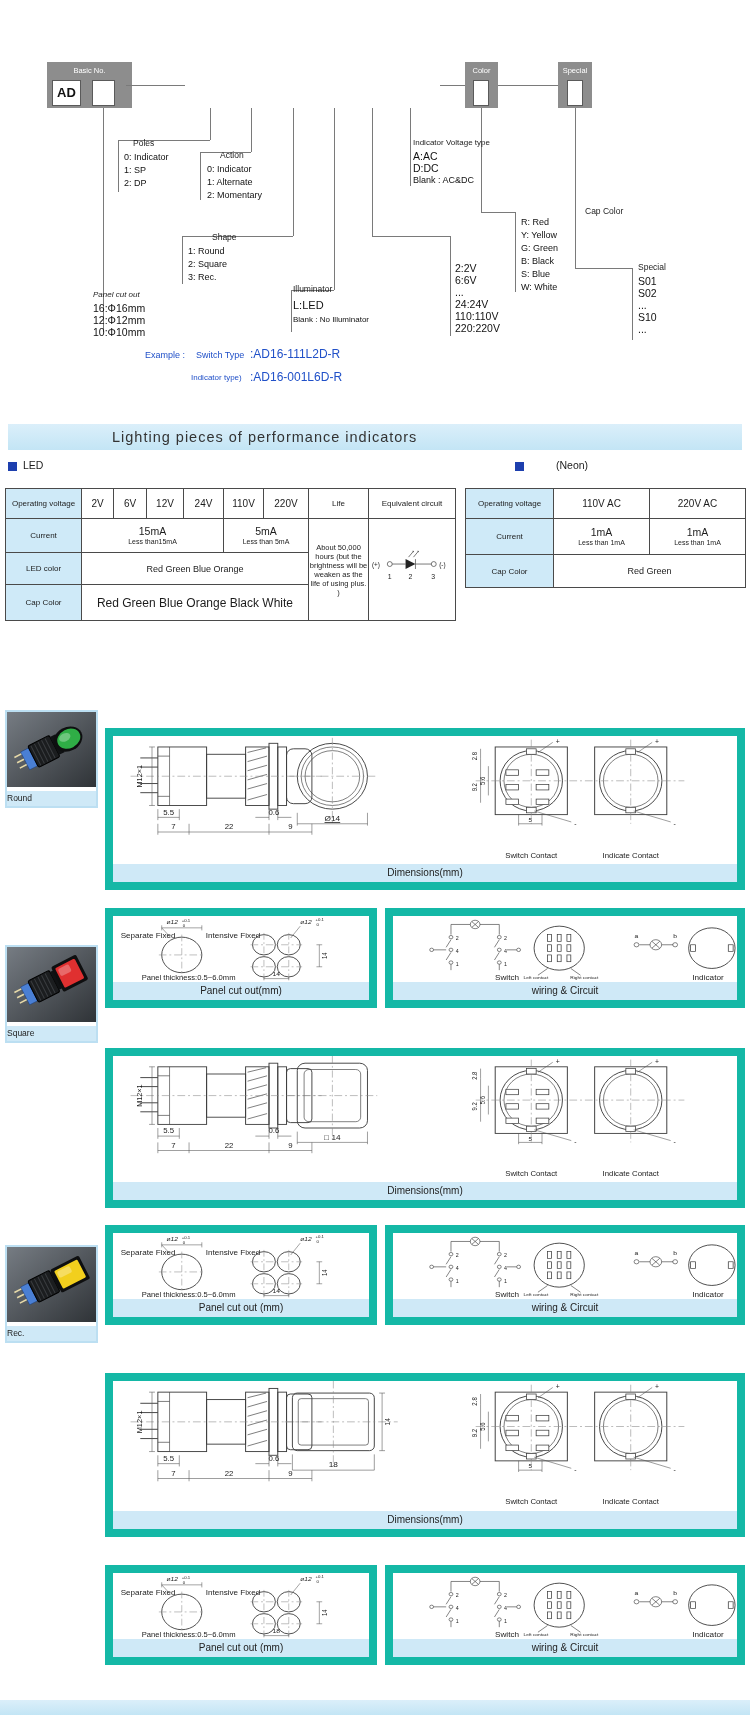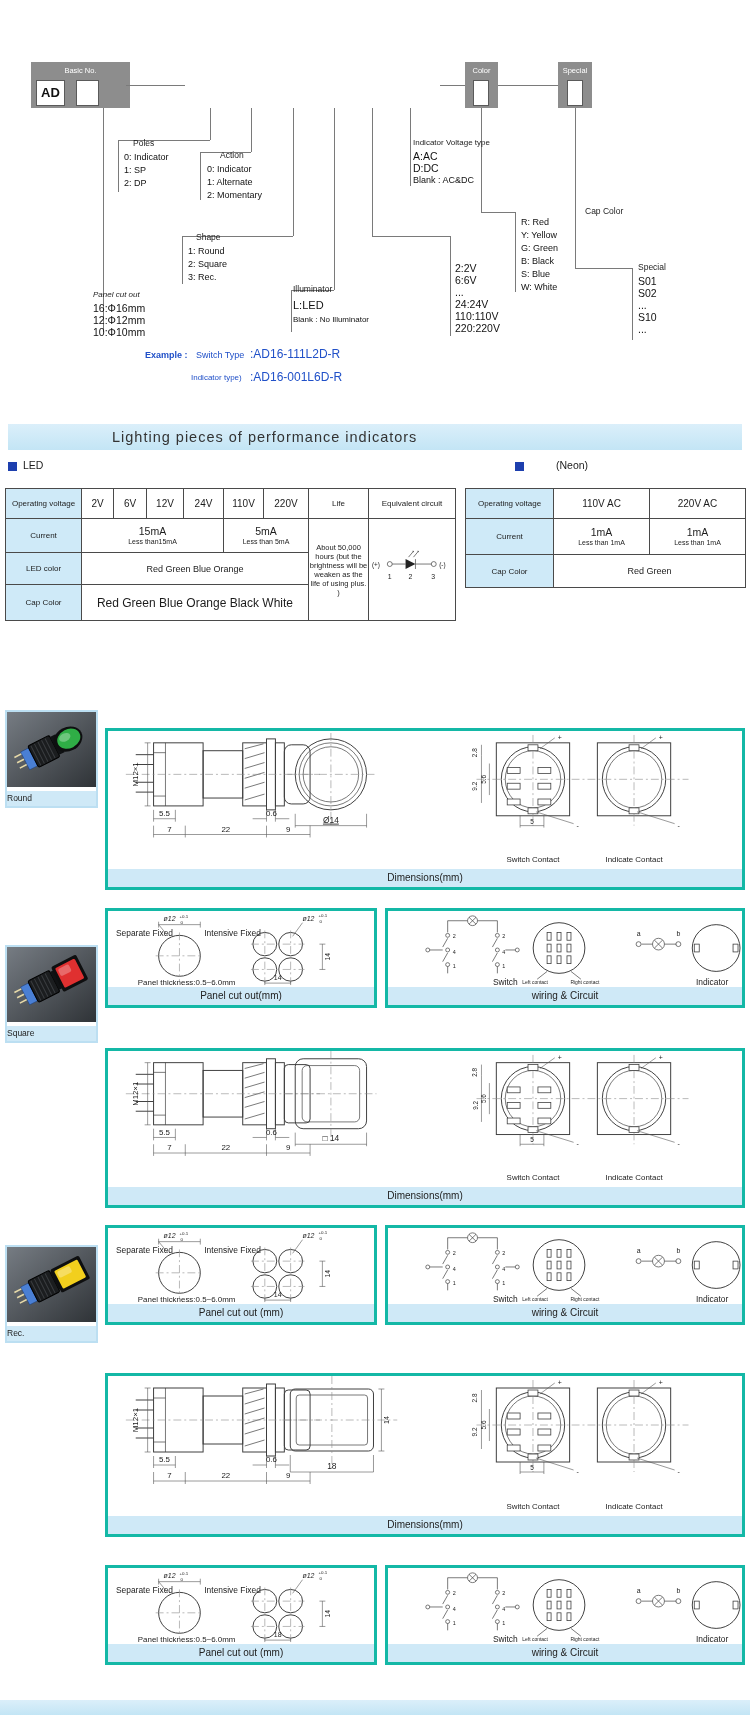--- a/index.html
+++ b/index.html
@@ -20,42 +20,42 @@
   .g-item.big{font-size:10.5px;line-height:12px}
   .blue{color:#2050c8}
   table.spec{border-collapse:collapse;position:absolute;background:#fff;table-layout:fixed}
   table.spec td{border:1px solid #4a4a4a;text-align:center;vertical-align:middle;padding:0;color:#1c1c1c}
   td.hd{background:#cfeaf8;font-size:8px}
   td.v10{font-size:10px}
   td.w8{font-size:8px}
   .main{font-size:10.5px;line-height:12px}
   .sub{font-size:7px;line-height:9px}
   td.life{font-size:7.5px;text-align:left;padding:2px 3px;line-height:9px}
-  .panel{position:absolute;background:#fff;border:3px solid #14b8a6}
+  .panel{position:absolute;background:#fff;border:8px solid #14b8a6}
   .caption{position:absolute;left:0;right:0;bottom:0;height:18px;background:#cfe9f7;font-size:10px;text-align:center;line-height:18px;color:#222}
   .photo{position:absolute;left:5px;width:93px;border:2px solid #bcdff2;background:#fff}
   .pc{height:15px;background:#cfe9f7;font-size:8.5px;line-height:15px;color:#222}
   .sq{position:absolute;width:9px;height:9px;background:#1d3fae}
   svg text{font-family:"Liberation Sans",sans-serif;fill:#1c1c1c}
   .s45{font-size:4.5px}.s5{font-size:5px}.s55{font-size:5.5px}.s65{font-size:6.5px}
   .s7{font-size:7px}.s8{font-size:8px}.s85{font-size:8.5px}
   .mid{text-anchor:middle}.it{font-style:italic}.und{text-decoration:underline}
   .d{stroke:#3e3e3e;stroke-width:1;fill:none}
   .d2{stroke:#3e3e3e;stroke-width:.7;fill:none}
   .cl{stroke:#8a8a8a;stroke-width:.6;stroke-dasharray:8 3 2 3;fill:none}
   .dim{stroke:#555;stroke-width:.6;fill:none}
   .pin{fill:#fff;stroke:#3e3e3e;stroke-width:.8}
 </style>
 </head>
 <body>
 
 <div id="page">
 
 
-  <div class="grayBox" style="left:31px;top:62px;width:99px;height:46px">
+  <div class="grayBox" style="left:47px;top:62px;width:85px;height:46px">
     <div class="gb-lbl">Basic No.</div>
     <div class="slot ad" style="left:5px;top:18px;width:29px;height:26px">AD</div>
     <div class="slot" style="left:45px;top:18px;width:23px;height:26px"></div>
   </div>
   <div class="grayBox" style="left:465px;top:62px;width:33px;height:46px">
     <div class="gb-lbl">Color</div>
     <div class="slot" style="left:8px;top:18px;width:16px;height:26px"></div>
   </div>
   <div class="grayBox" style="left:558px;top:62px;width:34px;height:46px">
     <div class="gb-lbl">Special</div>
@@ -110,21 +110,21 @@
   <div class="lbl" style="left:585px;top:206px;font-size:8.5px">Cap Color</div>
   <div class="grp" style="left:521px;top:216px">
     <div class="g-item">R:  Red</div>
     <div class="g-item">Y:  Yellow</div>
     <div class="g-item">G:  Green</div>
     <div class="g-item">B:  Black</div>
     <div class="g-item">S:  Blue</div>
     <div class="g-item">W:  White</div>
   </div>
   <div class="grp" style="left:188px;top:232px">
-    <div class="g-title" style="margin-left:8px">Shape</div>
+    <div class="g-title" style="margin-left:24px">Shape</div>
     <div class="g-item">1:  Round</div>
     <div class="g-item">2:  Square</div>
     <div class="g-item">3:  Rec.</div>
   </div>
   <div class="grp" style="left:293px;top:284px">
     <div class="g-title">Illuminator</div>
     <div class="g-item big" style="font-size:11px;line-height:16px">L:LED</div>
     <div class="g-item" style="font-size:8px">Blank : No Illuminator</div>
   </div>
   <div class="grp" style="left:455px;top:262px">
@@ -143,21 +143,21 @@
     <div class="g-item big">S10</div>
     <div class="g-item big">...</div>
   </div>
   <div class="grp" style="left:93px;top:290px">
     <div class="g-title" style="font-style:italic;font-size:8px">Panel cut out</div>
     <div class="g-item big">16:Φ16mm</div>
     <div class="g-item big">12:Φ12mm</div>
     <div class="g-item big">10:Φ10mm</div>
   </div>
 
-  <div class="lbl blue" style="left:145px;top:350px;font-size:9px;font-weight:bold">Example :</div>
+  <div class="lbl blue" style="left:145px;top:350px;font-size:9px;font-weight:normal">Example :</div>
   <div class="lbl blue" style="left:196px;top:350px;font-size:9px">Switch Type</div>
   <div class="lbl blue" style="left:250px;top:347px;font-size:12px">:AD16-111L2D-R</div>
   <div class="lbl blue" style="left:191px;top:373px;font-size:8px">Indicator type)</div>
   <div class="lbl blue" style="left:250px;top:370px;font-size:12px">:AD16-001L6D-R</div>
 
   <div class="band" style="top:424px;height:26px">
     <div class="lbl" style="left:104px;top:5px;font-size:14.5px;letter-spacing:1px;color:#333">Lighting pieces of performance indicators</div>
   </div>
 
   <span class="sq" style="left:8px;top:462px"></span>

